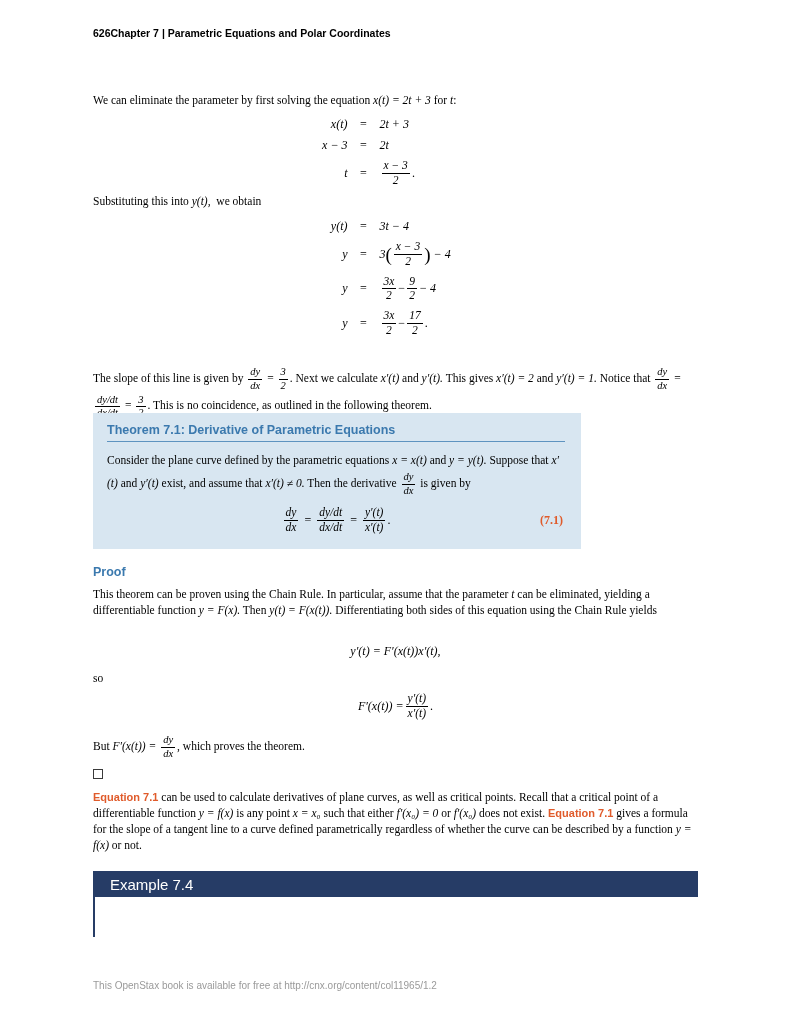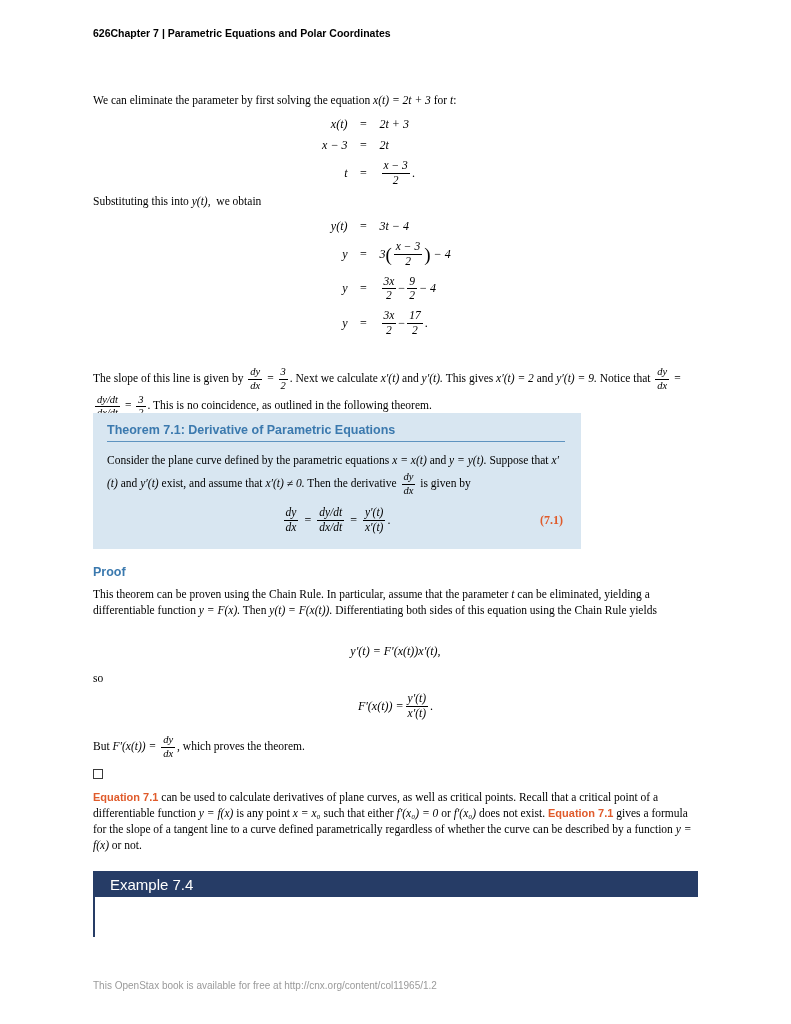--- a/index.html
+++ b/index.html
@@ -164,21 +164,21 @@
     <span class="fr fr-inline">
           <span class="n">3</span>
           <span class="d">2</span>
         </span><span>. Next we calculate</span>
     <span class="mi">x′(t)</span>
     <span>and</span>
     <span class="mi">y′(t).</span>
     <span>This gives</span>
     <span class="mi">x′(t) = 2</span>
     <span>and</span>
-    <span class="mi">y′(t) = 9.</span>
+    <span class="mi">y′(t) = 1.</span>
     <span>Notice that</span>
     <span class="fr fr-inline">
           <span class="n">dy</span>
           <span class="d">dx</span>
         </span>
     <span>=</span>
     <span class="fr fr-inline">
           <span class="n">dy/dt</span>
           <span class="d">dx/dt</span>
         </span>

